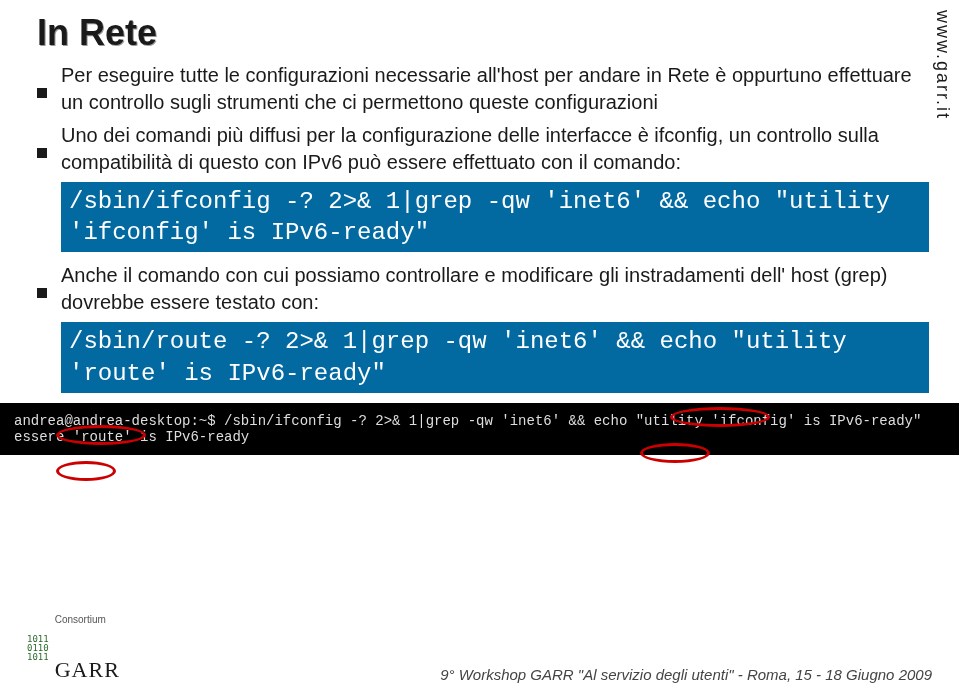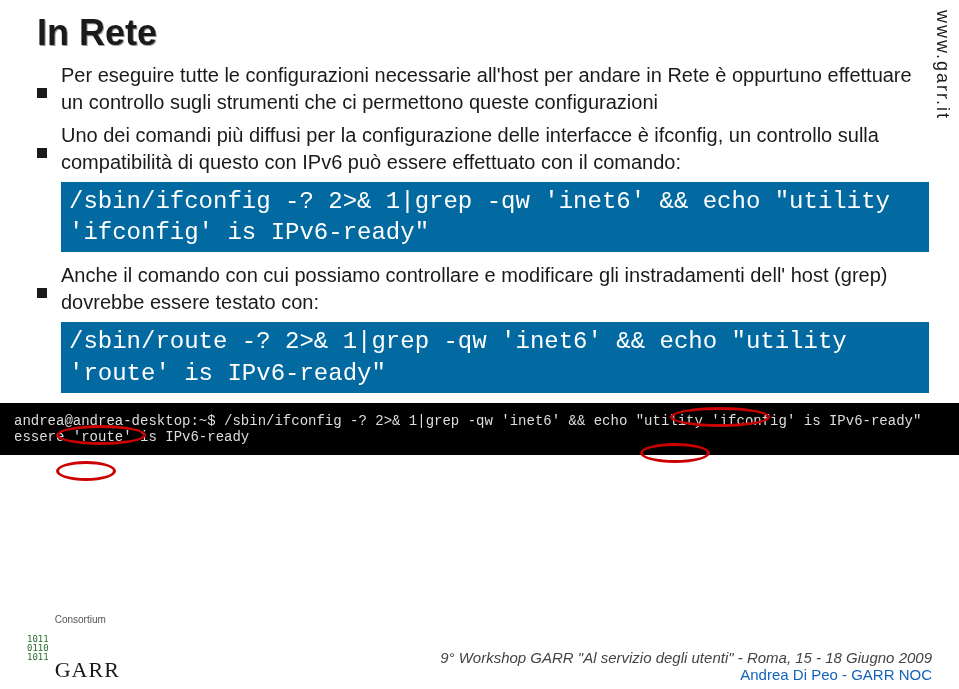--- a/index.html
+++ b/index.html
@@ -66,15 +66,14 @@
 <div class="footer">
   <div class="logo-block">
     <div class="logo-binary">1011<br>0110<br>1011</div>
     <div>
       <div class="logo-stamp">Consortium</div>
       <div class="logo-garr">GARR</div>
     </div>
   </div>
   <div class="footer-text">
     <div class="footer-line1">9° Workshop GARR "Al servizio degli utenti" - Roma, 15 - 18 Giugno 2009</div>
-    <div class="footer-line2">Andrea Di Peo - GARR NOC</div>
   </div>
 </div>
 
 </body></html>

